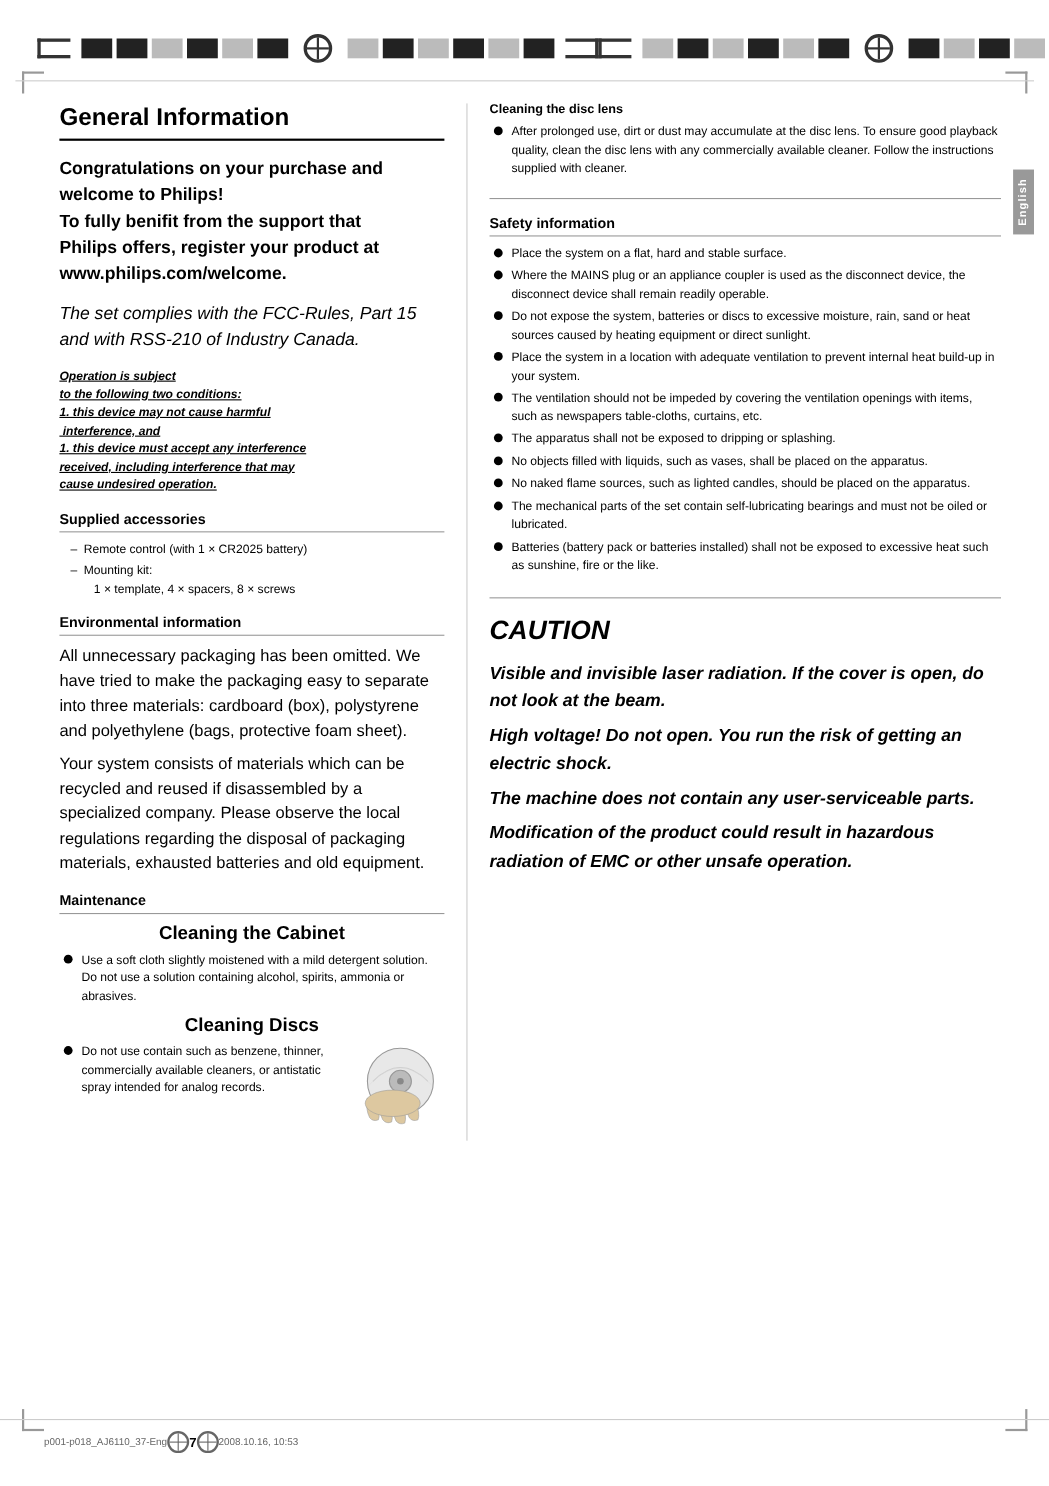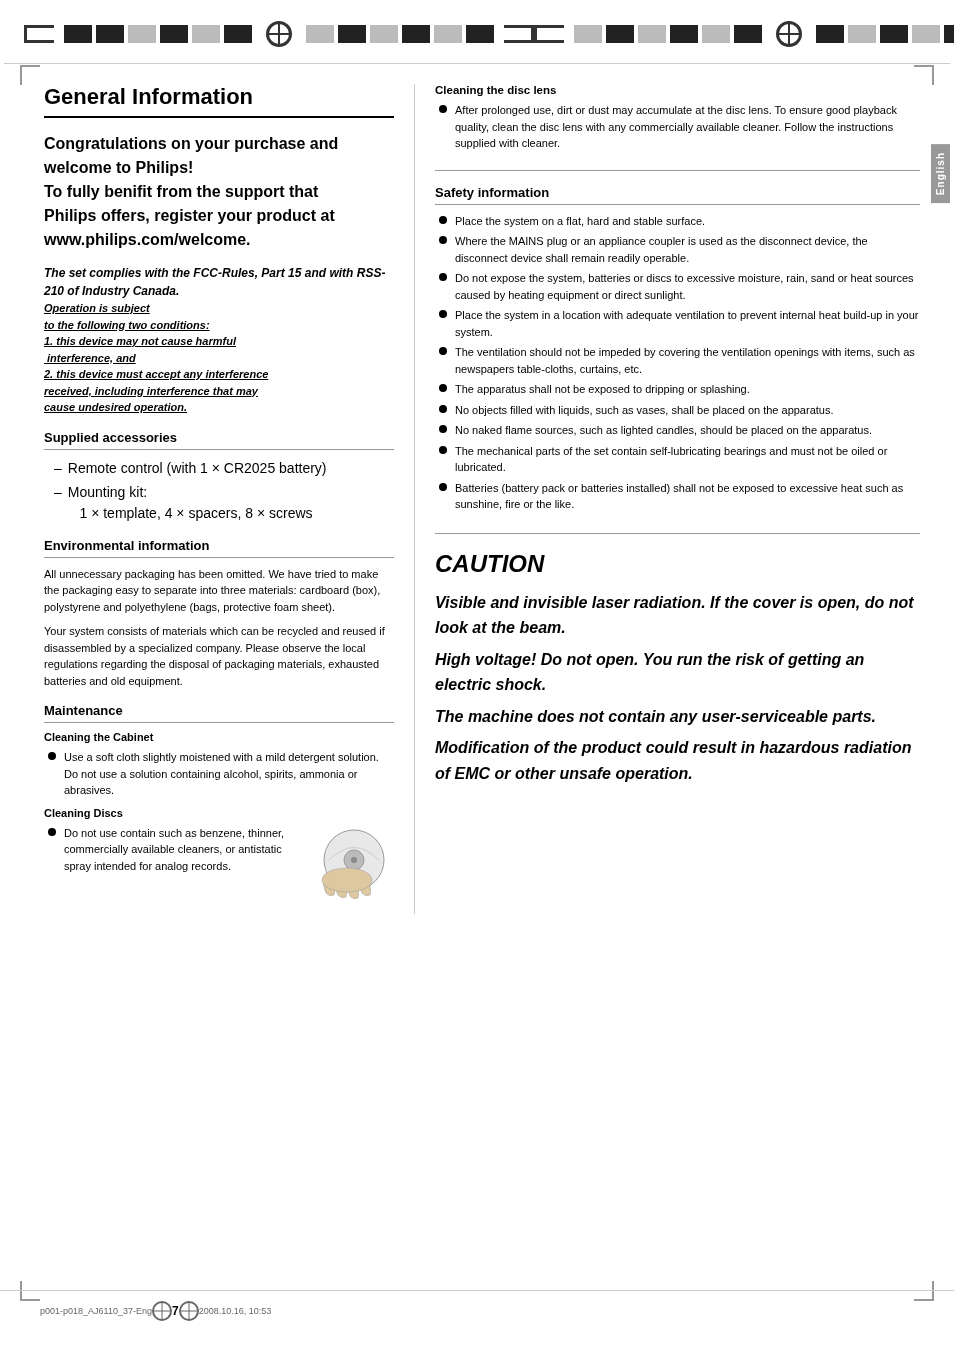--- a/index.html
+++ b/index.html
@@ -11,21 +11,21 @@
       width: 954px;
       min-height: 1351px;
       position: relative;
     }
 
     .page-container {
       width: 954px;
       min-height: 1351px;
       background: #fff;
       position: relative;
-      padding: 4px;
+      padding: 14px;
     }
 
     
     .top-bar {
       width: 100%;
       height: 60px;
       display: flex;
       align-items: center;
       padding: 10px 20px;
       border-bottom: 1px solid #ccc;
@@ -142,23 +142,24 @@
       font-size: 16px;
       line-height: 1.5;
     }
 
     .welcome-text .bold-line {
       font-weight: bold;
     }
 
     .fcc-text {
       font-style: italic;
-      font-weight: bold;
-      font-size: 12px;
+      font-weight: normal;
+      font-size: 16px;
       line-height: 1.5;
+      margin-bottom: 12px;
     }
 
     .operation-text {
       font-style: italic;
       font-weight: bold;
       font-size: 11px;
       line-height: 1.5;
       margin-bottom: 14px;
       text-decoration: underline;
     }
@@ -173,47 +174,48 @@
 
     .accessories-section {
       margin-bottom: 14px;
     }
 
     .dash-item {
       display: flex;
       gap: 6px;
       margin-bottom: 3px;
       padding-left: 10px;
-      font-size: 14px;
+      font-size: 11px;
       line-height: 1.5;
     }
 
     .dash-item::before {
       content: '–';
       flex-shrink: 0;
     }
 
     .env-section {
       margin-bottom: 14px;
     }
 
     .env-text {
-      font-size: 11px;
+      font-size: 15px;
       line-height: 1.5;
       margin-bottom: 8px;
     }
 
     .maintenance-section {
       margin-bottom: 14px;
     }
 
     .sub-section-title {
-      font-size: 11px;
+      font-size: 17px;
       font-weight: bold;
       margin-bottom: 6px;
+      text-align: center;
     }
 
     .bullet-item {
       display: flex;
       gap: 8px;
       margin-bottom: 4px;
       padding-left: 4px;
       font-size: 11px;
       line-height: 1.5;
       align-items: flex-start;
@@ -403,21 +405,21 @@
         <div class="bold-line">www.philips.com/welcome.</div>
       </div>
 
       <div class="fcc-text">The set complies with the FCC-Rules, Part 15 and with RSS-210 of Industry Canada.</div>
 
       <div class="operation-text">
         <div>Operation is subject</div>
         <div>to the following two conditions:</div>
         <div>1. this device may not cause harmful</div>
         <div>&nbsp;interference, and</div>
-        <div>2. this device must accept any interference</div>
+        <div>1. this device must accept any interference</div>
         <div>received, including interference that may</div>
         <div>cause undesired operation.</div>
       </div>
 
       <div class="accessories-section">
         <div class="section-title">Supplied accessories</div>
         <div class="dash-item">
           <span>Remote control (with 1 × CR2025 battery)</span>
         </div>
         <div class="dash-item">

